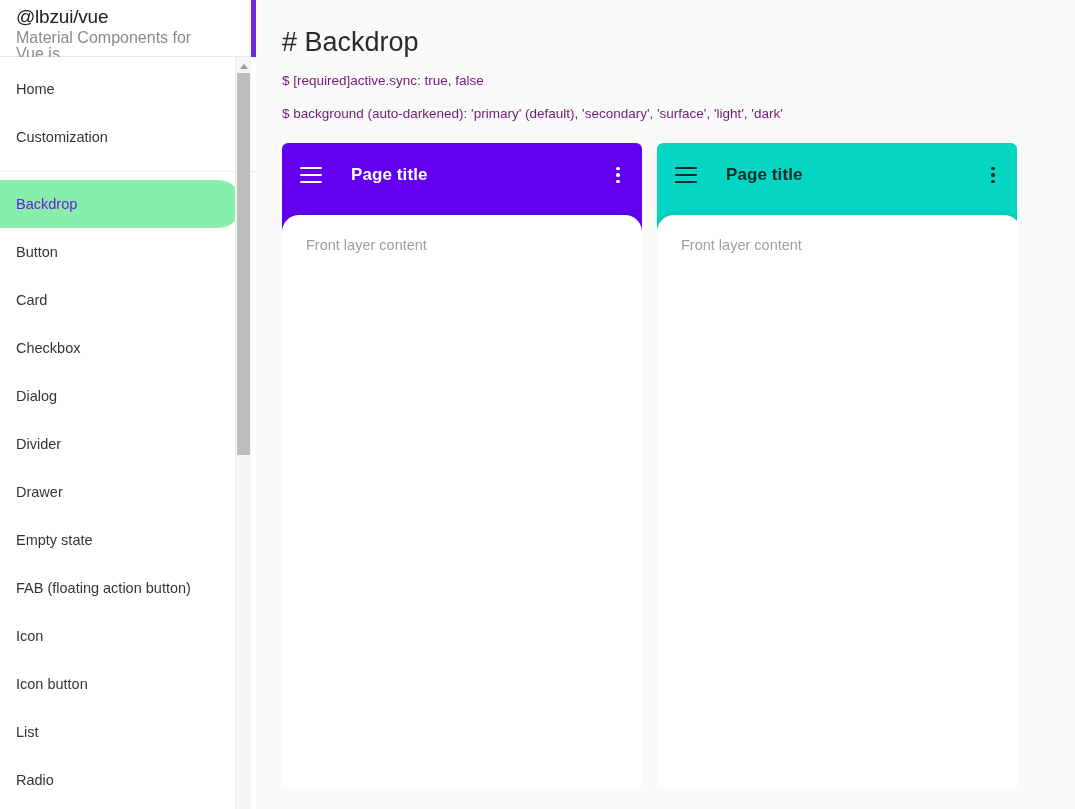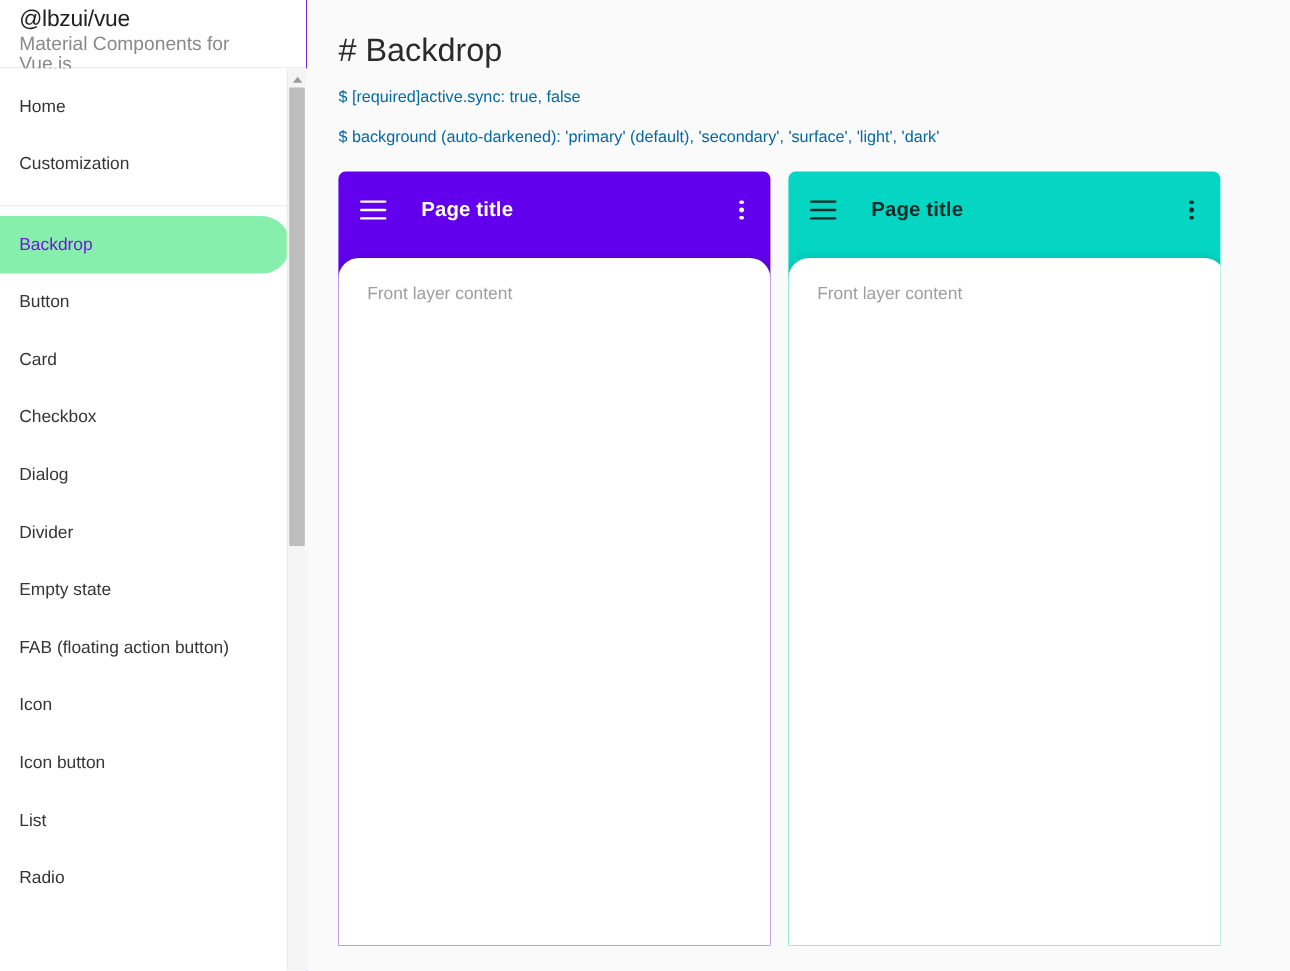--- a/index.html
+++ b/index.html
@@ -10,21 +10,21 @@
     background: #fafafa;
   }
   .app { display: flex; width: 1075px; height: 809px; }
 
   
   .sidebar {
     width: 256px; height: 809px;
     background: #ffffff;
     position: relative;
     flex: 0 0 256px;
-    border-right: 1px solid #6d28d9;
+    border-right: 5px solid #6d28d9;
   }
   .sidebar-header {
     height: 57px;
     padding: 4px 16px 0 16px;
     border-bottom: 1px solid #e8e8e8;
     background: #fff;
   }
   .brand-title {
     font-size: 19px;
     color: #212121;
@@ -113,21 +113,21 @@
   }
   .page-title {
     font-size: 27px;
     color: #2b2b2b;
     font-weight: 400;
     line-height: 32px;
     margin-bottom: 12px;
   }
   .prop-line {
     font-size: 13.5px;
-    color: #0369a1;
+    color: #701a75;
     line-height: 21px;
     margin-bottom: 12px;
   }
 
   
   .demos {
     display: flex;
     gap: 15px;
     margin-top: 19px;
   }
@@ -239,20 +239,23 @@
           <span>Card</span>
         </div>
         <div class="nav-item">
           <span>Checkbox</span>
         </div>
         <div class="nav-item">
           <span>Dialog</span>
         </div>
         <div class="nav-item">
           <span>Divider</span>
+        </div>
+        <div class="nav-item">
+          <span>Drawer</span>
         </div>
         <div class="nav-item">
           <span>Empty state</span>
         </div>
         <div class="nav-item">
           <span>FAB (floating action button)</span>
         </div>
         <div class="nav-item">
           <span>Icon</span>
         </div>

